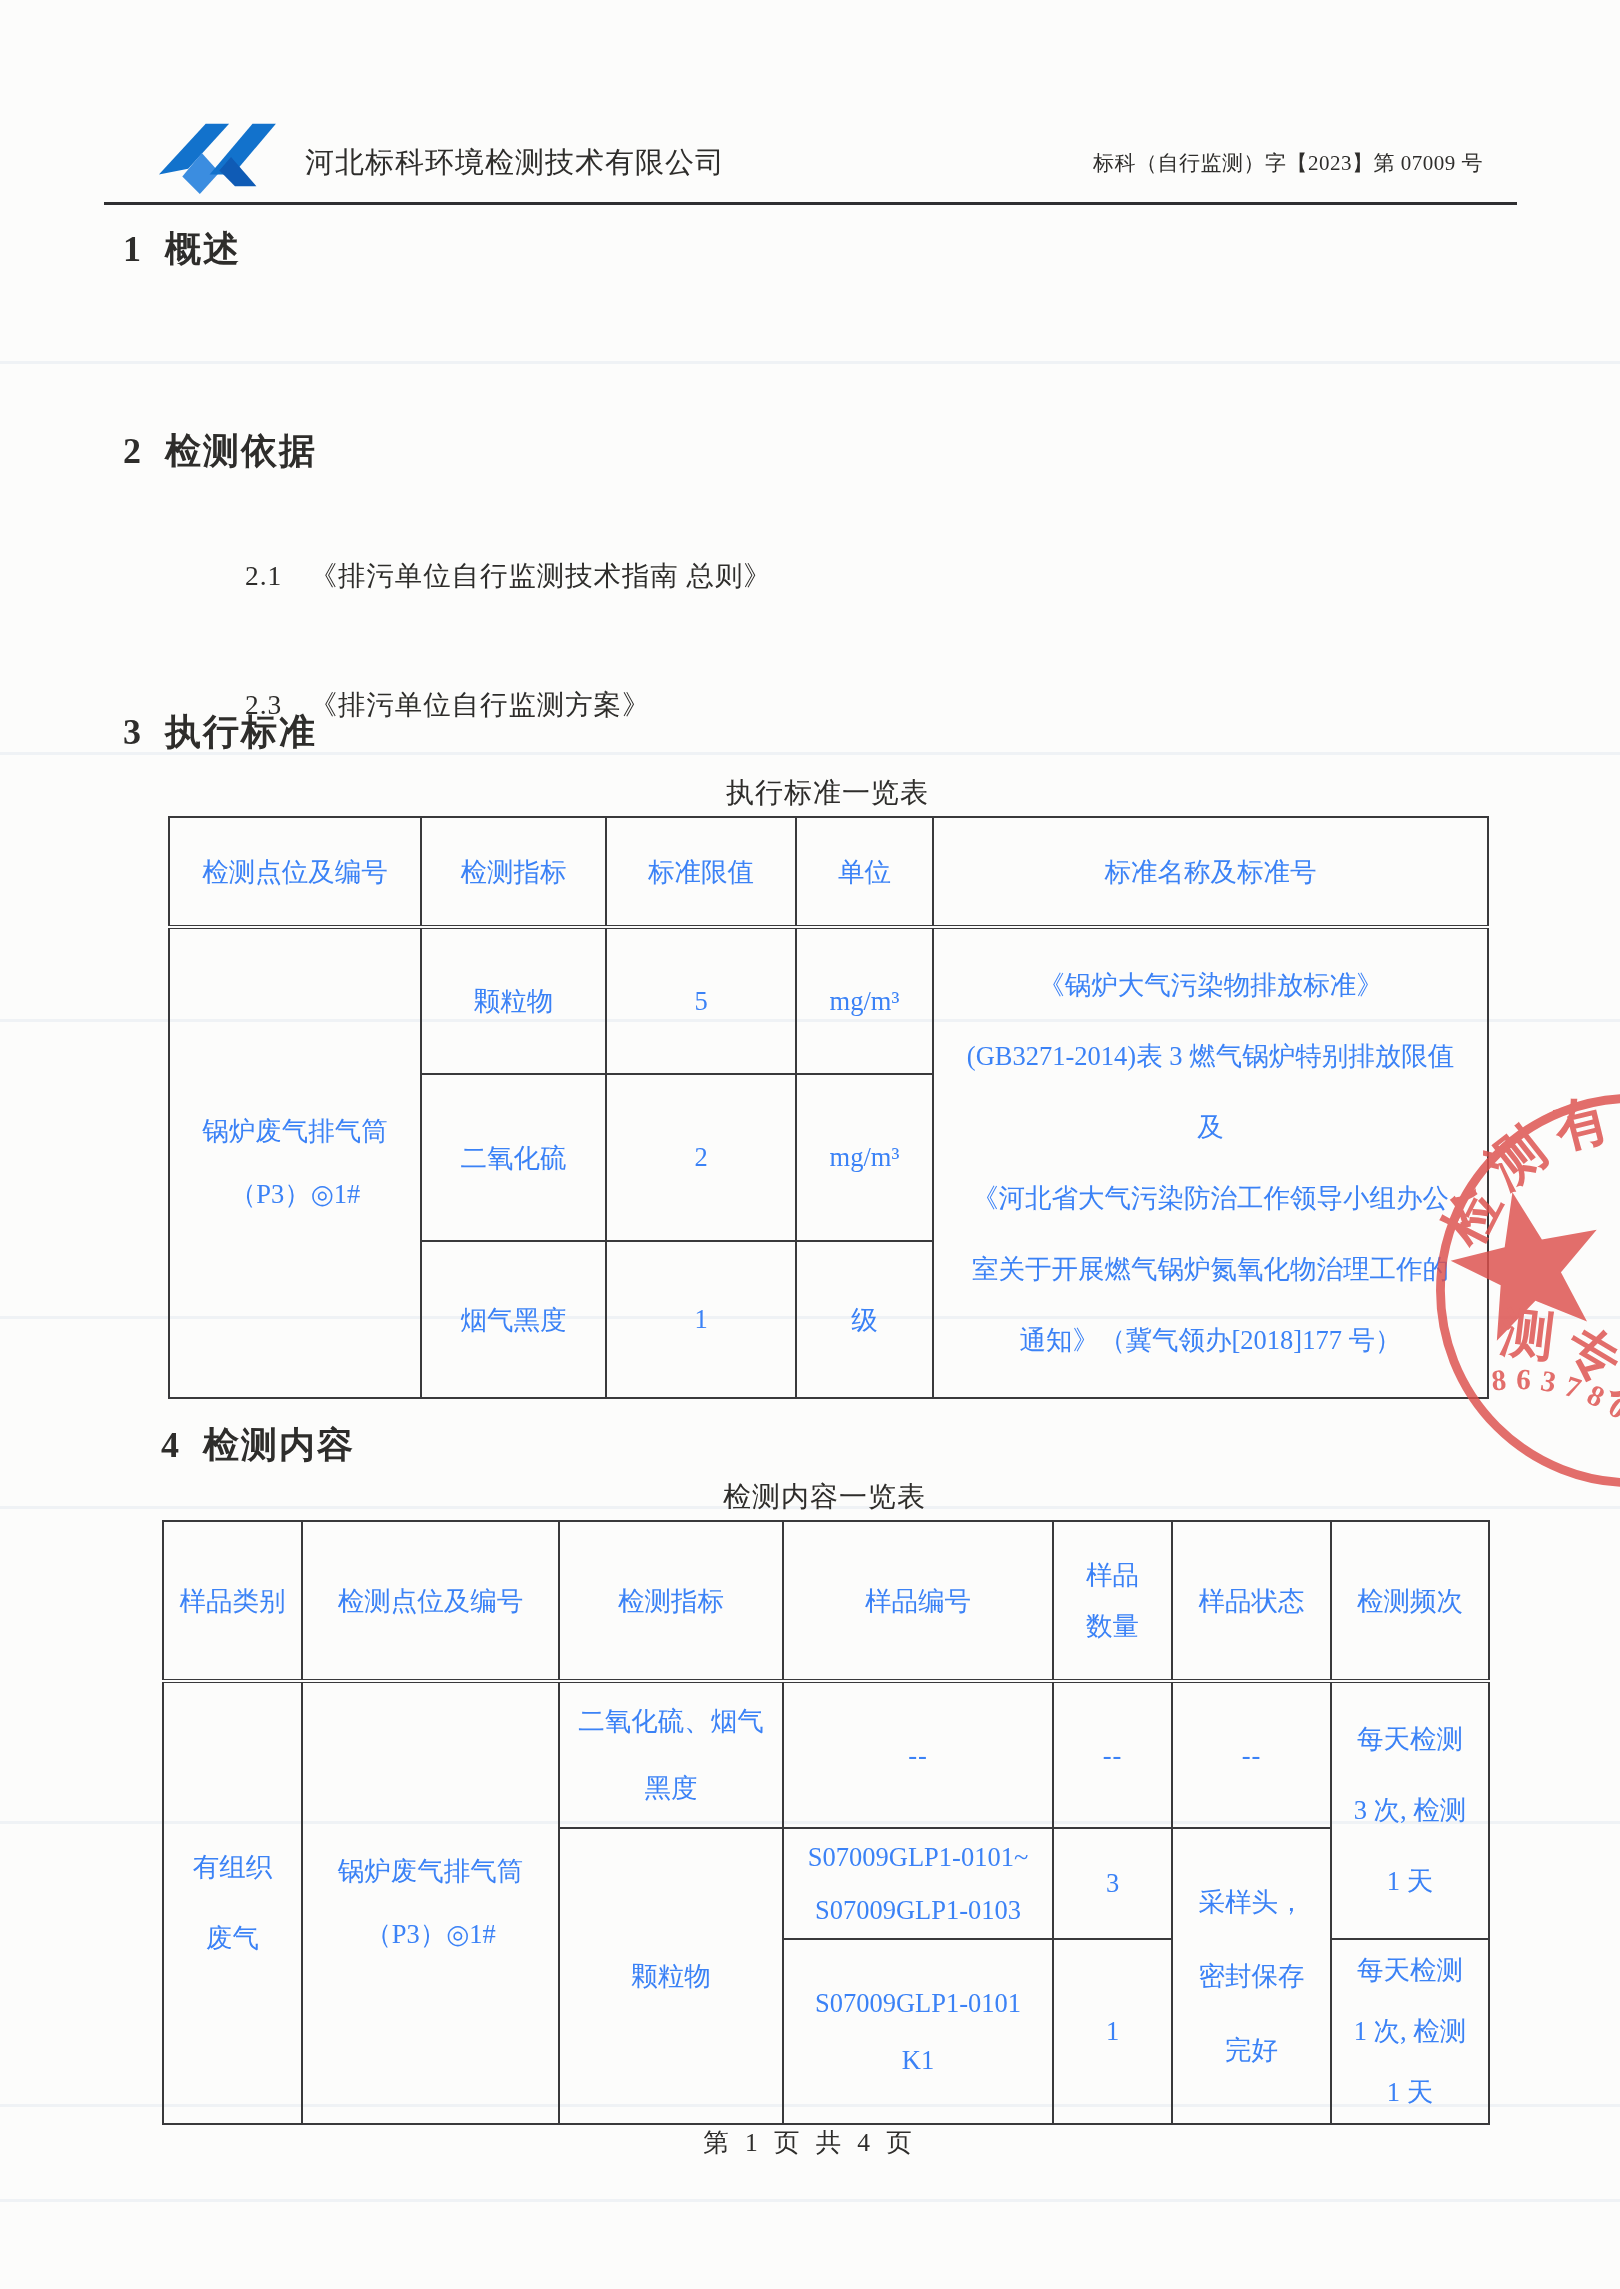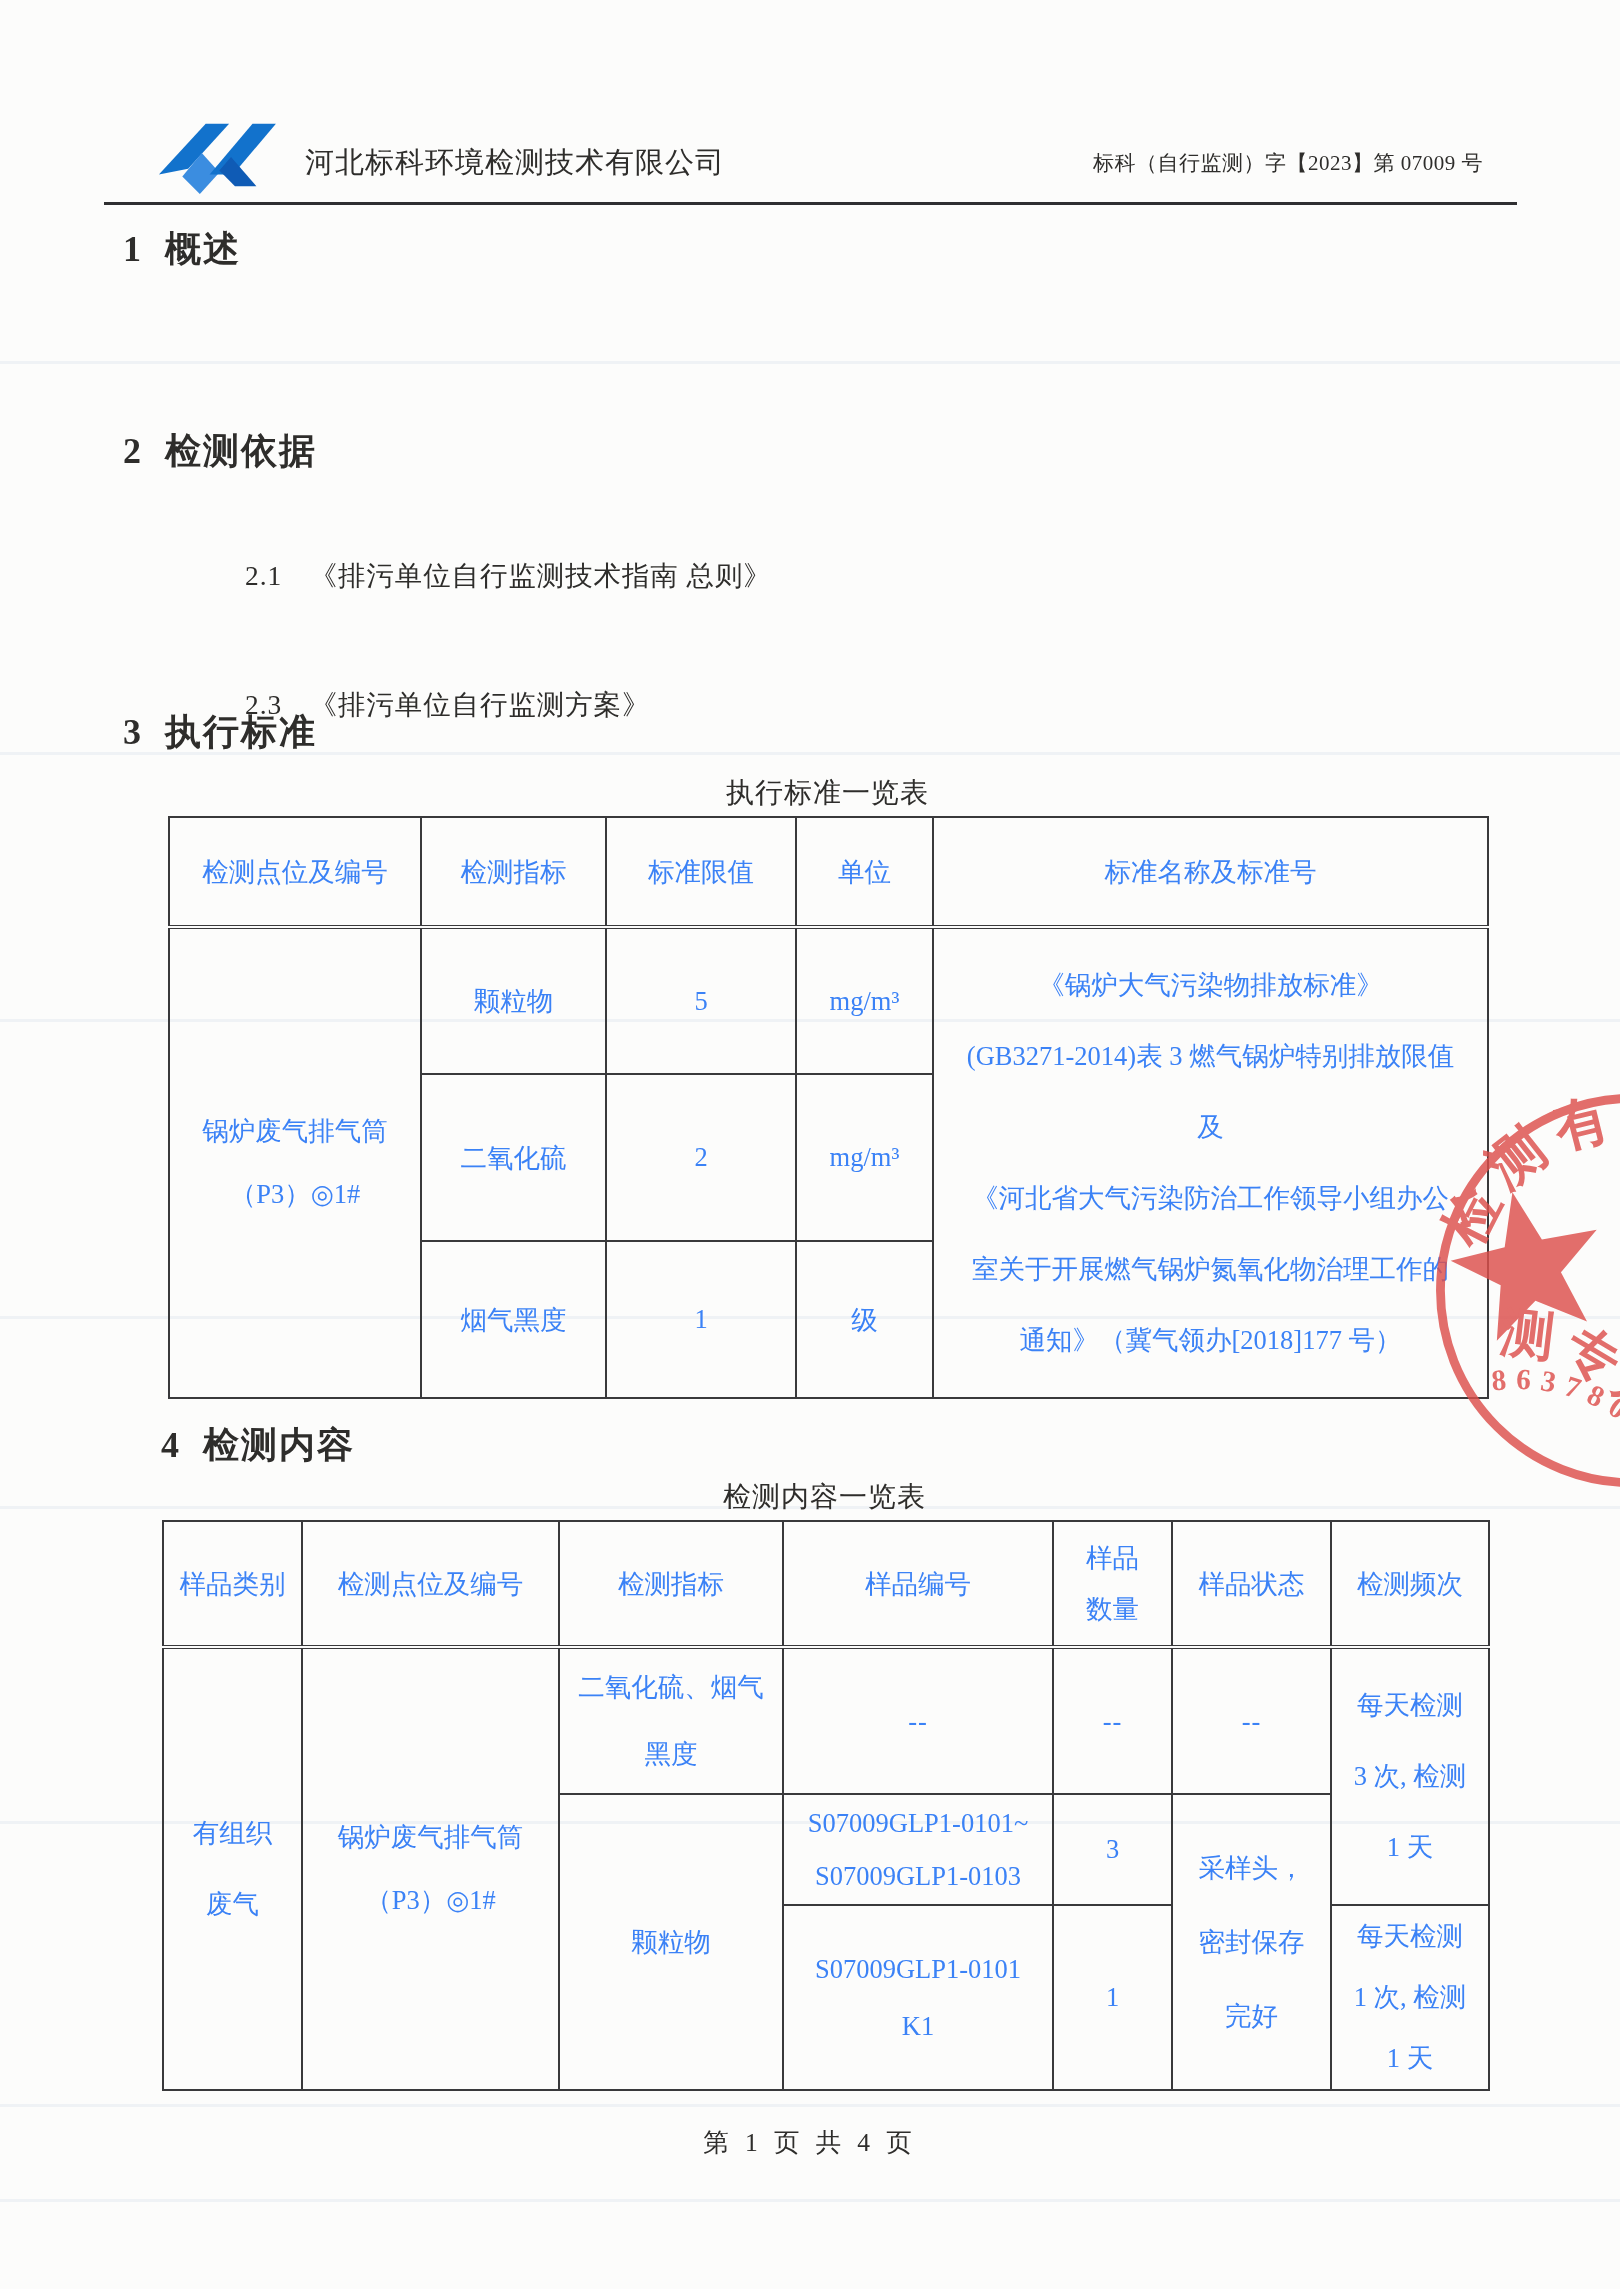--- a/index.html
+++ b/index.html
@@ -153,21 +153,21 @@
     <colgroup>
       <col style="width:139px">
         <col style="width:257px">
         <col style="width:224px">
       <col style="width:270px">
         <col style="width:119px">
         <col style="width:159px">
         <col style="width:158px">
     </colgroup>
     <tbody>
-      <tr class="hrow" style="height:126px">
+      <tr class="hrow" style="height:160px">
         <td>样品类别</td>
         <td>检测点位及编号</td>
         <td>检测指标</td>
         <td>样品编号</td>
         <td class="ml" style="line-height:51px">样品
 数量</td>
         <td>样品状态</td>
         <td>检测频次</td>
       </tr>
       <tr style="height:147px">

